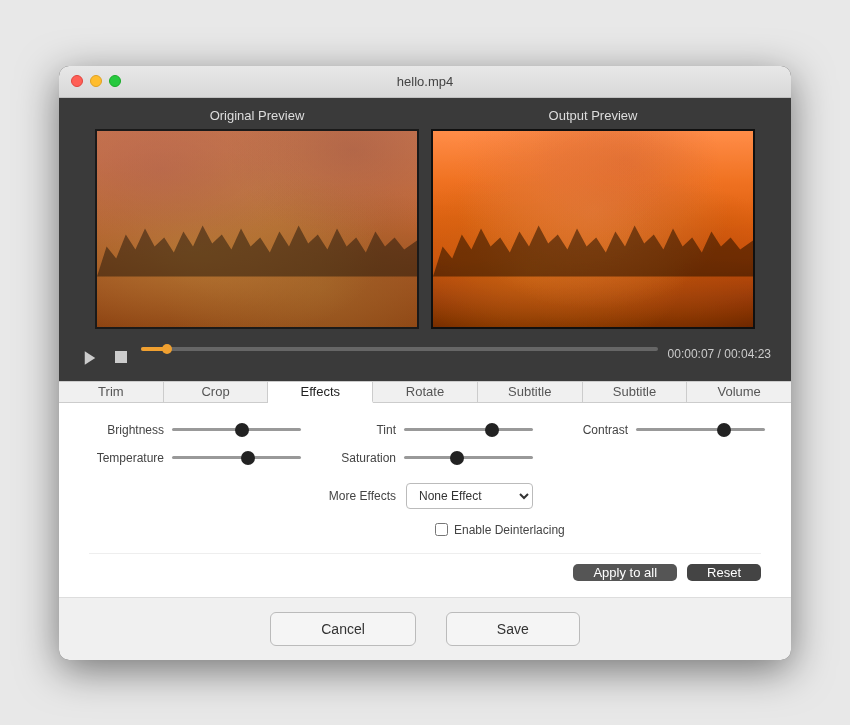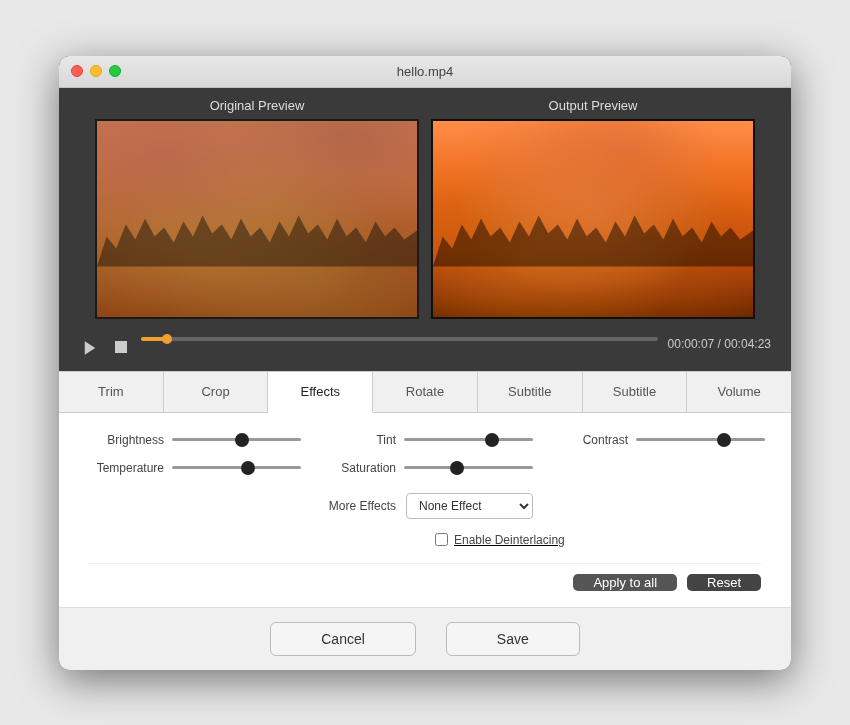--- a/index.html
+++ b/index.html
@@ -176,21 +176,21 @@
     .tabs-area {
       background: #f5f5f5;
       border-top: 1px solid #ccc;
     }
     .tabs-row {
       display: flex;
       border-bottom: 1px solid #ccc;
     }
     .tab {
       flex: 1;
-      padding: 12px 4px;
+      padding: 2px 4px;
       text-align: center;
       font-size: 13px;
       color: #555;
       cursor: pointer;
       border-right: 1px solid #ccc;
       background: #f0f0f0;
       transition: background 0.1s;
     }
     .tab:last-child { border-right: none; }
     .tab.active {
@@ -262,21 +262,20 @@
       color: #333;
       cursor: pointer;
       appearance: auto;
     }
     .deinterlace-row {
       display: flex;
       align-items: center;
       gap: 6px;
       margin-top: 8px;
       margin-left: calc(50% + 10px);
-      text-decoration: underline;
     }
     .deinterlace-row input[type=checkbox] {
       cursor: pointer;
     }
     .deinterlace-label {
       font-size: 12px;
       color: #444;
     }
     .action-row {
       display: flex;

